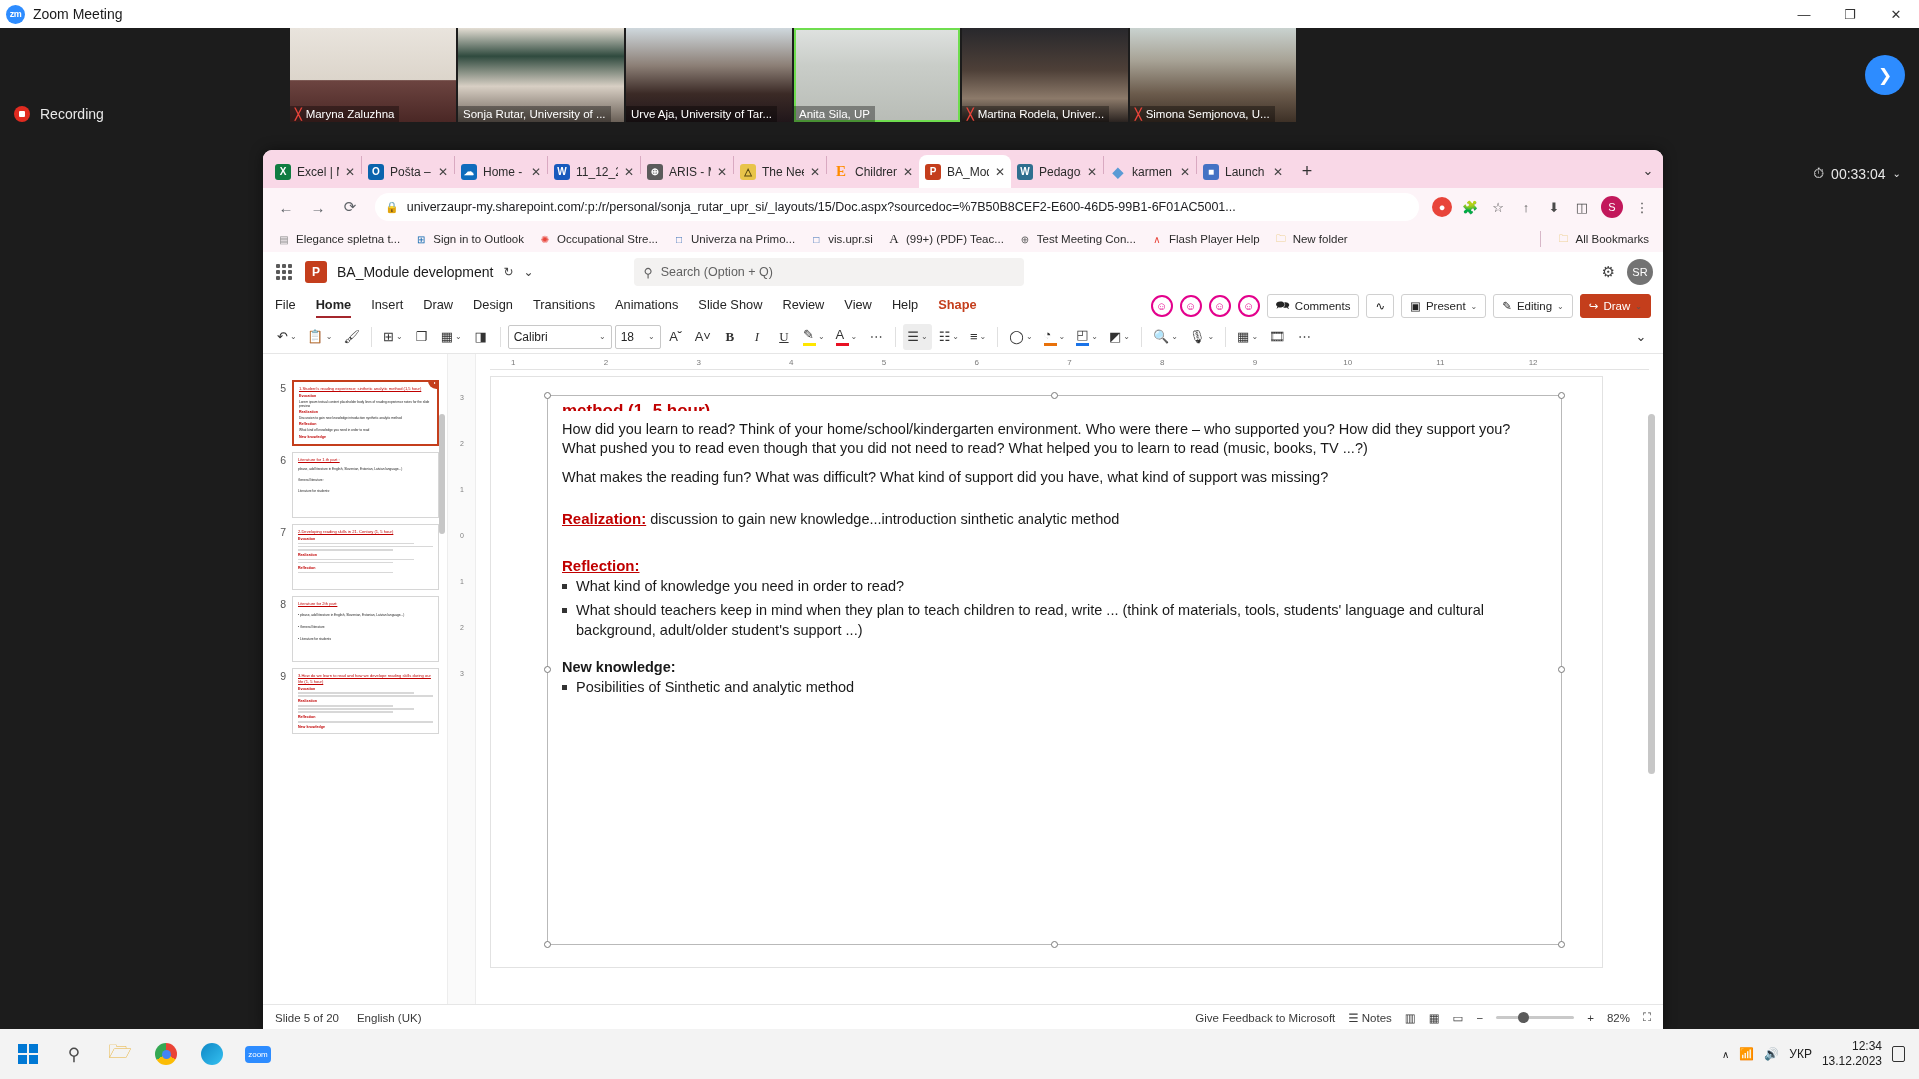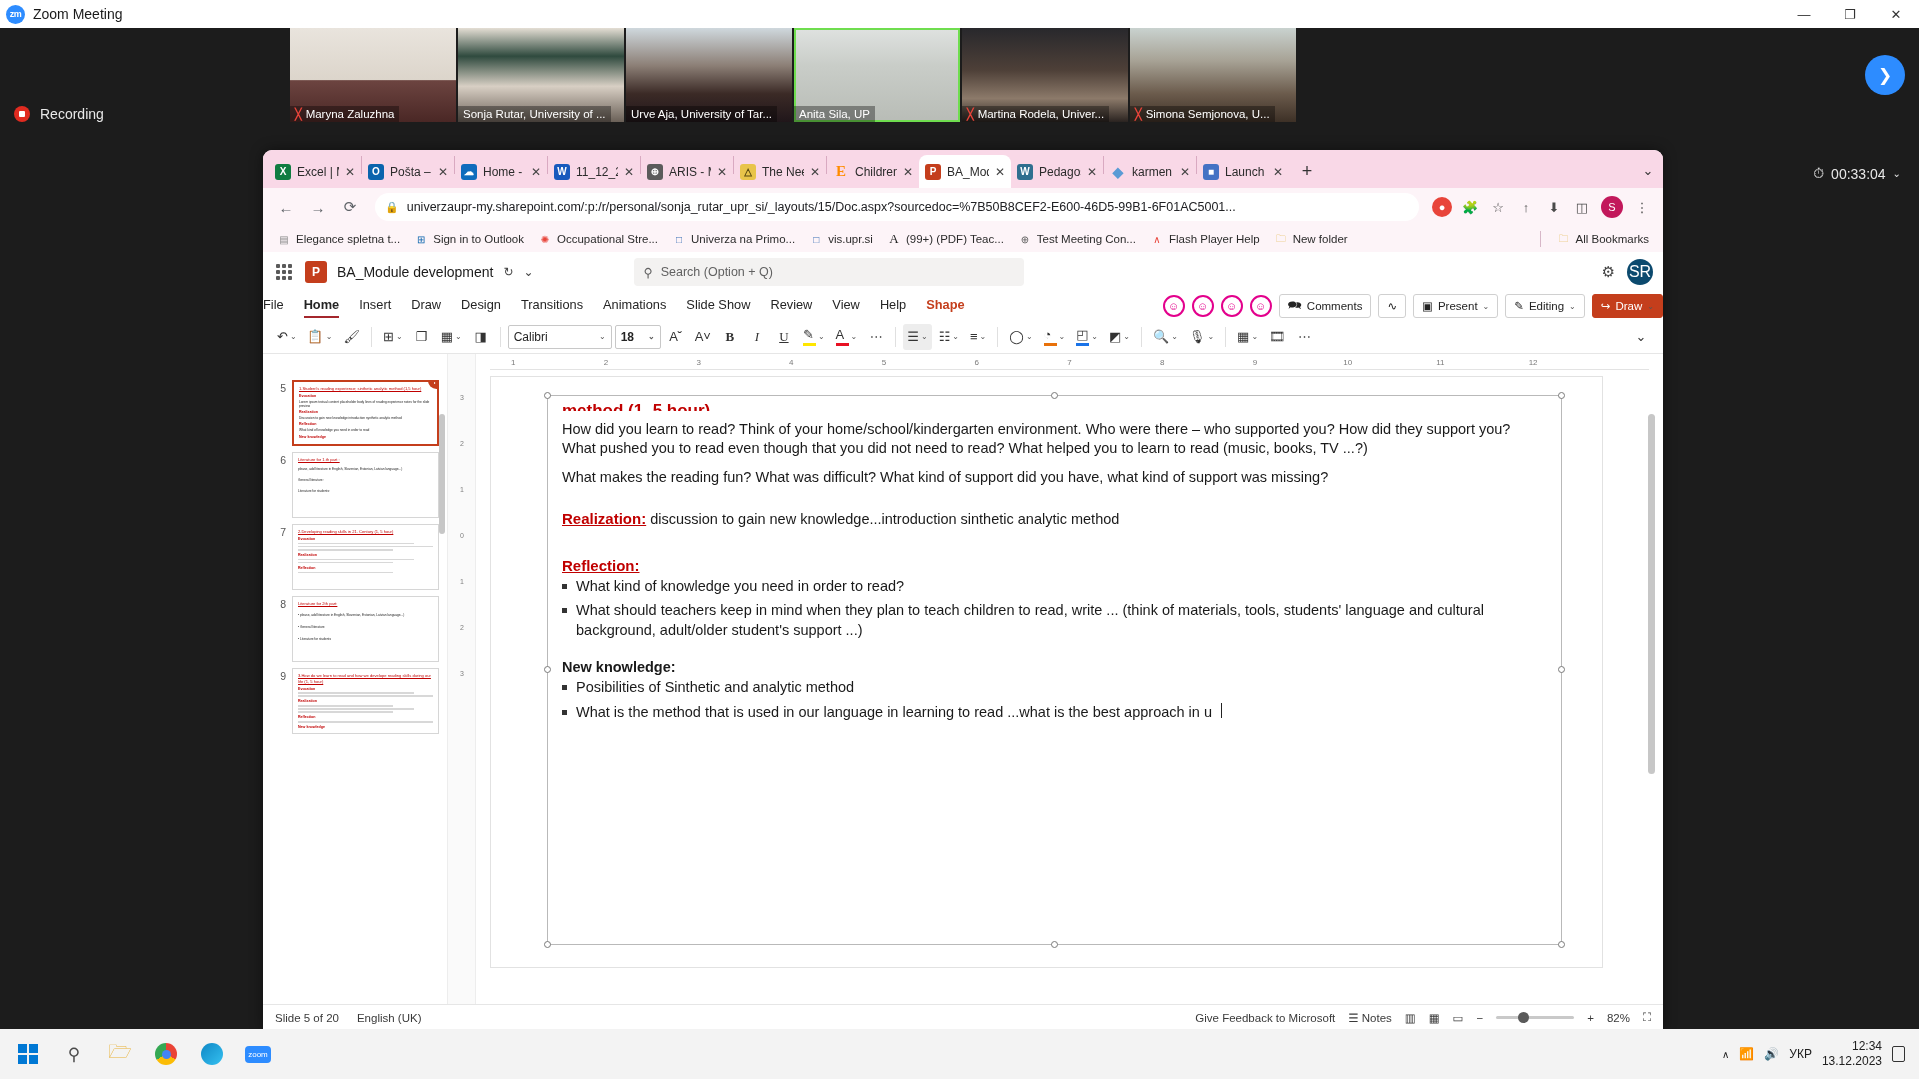--- a/index.html
+++ b/index.html
@@ -126,24 +126,24 @@
   .ppt-icon { width:22px;height:22px;border-radius:3px;background:#c43e1c;color:#fff;
               display:flex;align-items:center;justify-content:center;font-size:12px;font-weight:bold;}
   .ppt-filename { font-size:14px; color:#1b1b1b; }
   .ppt-sync { font-size:12px; color:#444; }
   .ppt-search {
     width:390px; height:28px; background:#f3f2f1; border-radius:4px; display:flex; align-items:center;
     gap:8px; padding:0 10px; font-size:12.5px; color:#616161; margin-left:90px;
   }
   .ppt-header-right { margin-left:auto; display:flex; align-items:center; gap:12px; }
   .gear { font-size:15px; color:#444; }
-  .avatar-sr { width:26px;height:26px;border-radius:50%;background:#0c4a6e;color:#fff;font-size:16px;
+  .avatar-sr { width:26px;height:26px;border-radius:50%;background:#737373;color:#fff;font-size:11px;
                display:flex;align-items:center;justify-content:center; }
 
-  .ribbon-tabs { height:28px; display:flex; align-items:center; padding:0 0; gap:20px; font-size:12.8px;
+  .ribbon-tabs { height:28px; display:flex; align-items:center; padding:0 12px; gap:20px; font-size:12.8px;
                  color:#242424; position:relative; }
   .rtab { position:relative; padding-bottom:3px; white-space:nowrap; }
   .rtab.active { font-weight:bold; }
   .rtab.active::after { content:""; position:absolute; left:0; right:0; bottom:-3px; height:2px;
                         background:#a4262c; }
   .rtab.shape { color:#c43e1c; font-weight:bold; }
   .ribbon-right { margin-left:auto; display:flex; align-items:center; gap:7px; }
   .pres-chip { width:22px;height:22px;border-radius:50%;border:2px solid #e3008c;color:#e3008c;
                display:flex;align-items:center;justify-content:center;font-size:11px; }
   .rbtn { height:24px; border:1px solid #d0d0d0; border-radius:3px; padding:0 8px; font-size:11.5px;
@@ -152,21 +152,21 @@
 
   .ribbon-bar { height:34px; display:flex; align-items:center; padding:0 10px; gap:3px;
                 border-bottom:1px solid #e6e6e6; }
   .rb-item { height:26px; min-width:24px; padding:0 4px; display:flex; align-items:center;
              justify-content:center; gap:2px; font-size:13px; color:#333; border-radius:3px; }
   .rb-chev { font-size:8px; color:#555; }
   .rb-sep { width:1px; height:20px; background:#e0e0e0; margin:0 4px; }
   .fontbox { width:104px;height:24px;border:1px solid #c8c8c8;border-radius:2px;display:flex;
              align-items:center;justify-content:space-between;padding:0 5px;font-size:12px;color:#242424;}
   .sizebox { width:46px;height:24px;border:1px solid #c8c8c8;border-radius:2px;display:flex;
-             align-items:center;justify-content:space-between;padding:0 5px;font-size:12px;color:#242424;font-weight:bold;}
+             align-items:center;justify-content:space-between;padding:0 5px;font-size:12px;color:#242424;}
   .rb-bold { font-weight:bold; font-family:"Liberation Serif",serif; }
   .rb-ital { font-style:italic; font-family:"Liberation Serif",serif; }
   .rb-und  { text-decoration:underline; font-family:"Liberation Serif",serif; }
   .swatch { width:13px;height:3px;display:block;margin-top:1px; }
 
   
   .ws { flex:1; display:flex; overflow:hidden; background:#fff; position:relative; }
 
   .thumbpane { width:185px; background:#fff; position:relative; overflow:hidden; padding-top:2px;
                border-right:1px solid #ededed; }
@@ -710,25 +710,20 @@
                     <span>What should teachers keep in mind when they plan to teach children to read, write ... (think of materials, tools, students' language and cultural background, adult/older student's support ...)</span>
                   </div>
               </div>
               <div class="st-gap"></div>
               <div class="st-bold">New knowledge:</div>
               <div class="st-bullets">
                 <div class="st-bul">
                     <span class="bsq"></span>
                     <span>Posibilities of Sinthetic and analytic method</span>
                   </div>
-                <div class="st-bul">
-                    <span class="bsq"></span>
-                    <span>What is the method that is used in our language in learning to read ...what is the best approach in u</span>
-                    <span class="caret"></span>
-                  </div>
               </div>
             </div>
           </div>
         </div>
 
         <div class="vscroll-slide"></div>
       </div>
     </div>
 
     <div class="statusbar">

